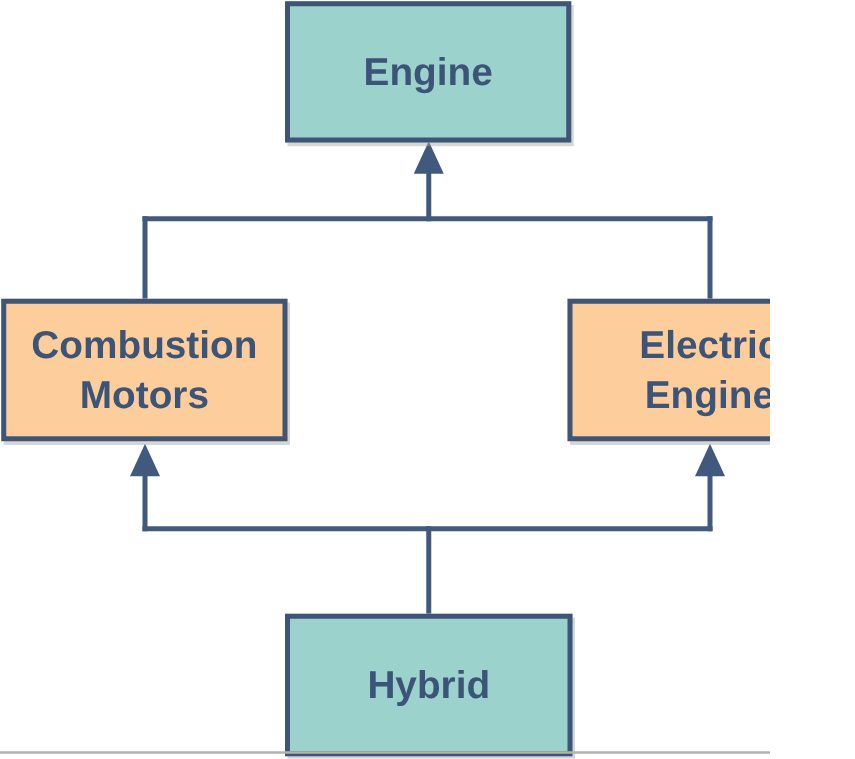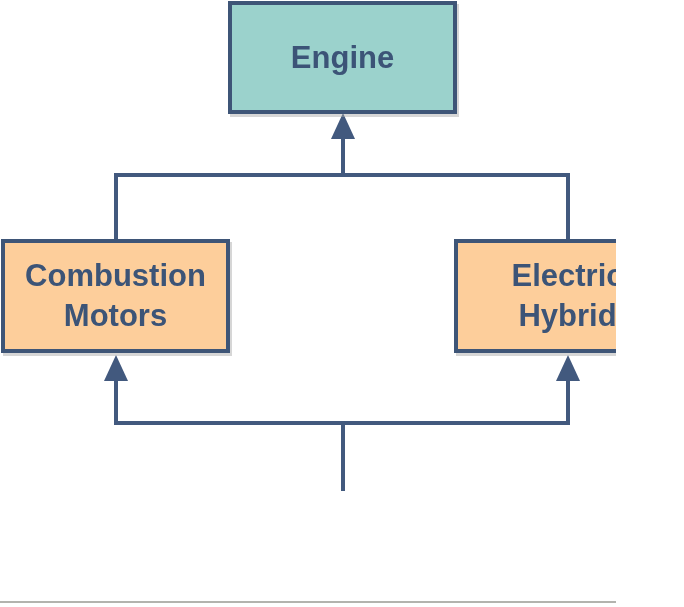--- a/index.html
+++ b/index.html
@@ -109,21 +109,24 @@
     <span>Engine</span>
   </div>
 
   <div class="node orange" id="node-combustion">
     <span>Combustion
 Motors</span>
   </div>
 
   <div class="node orange" id="node-electric">
     <span>Electric
-Hybrid</span>
+Engine</span>
   </div>
 
+  <div class="node teal" id="node-hybrid">
+    <span>Hybrid</span>
+  </div>
 
   <div id="edge-right"></div>
   <div id="edge-right-cap"></div>
   <div id="edge-bottom"></div>
 
 </div>
 
 </body></html>

